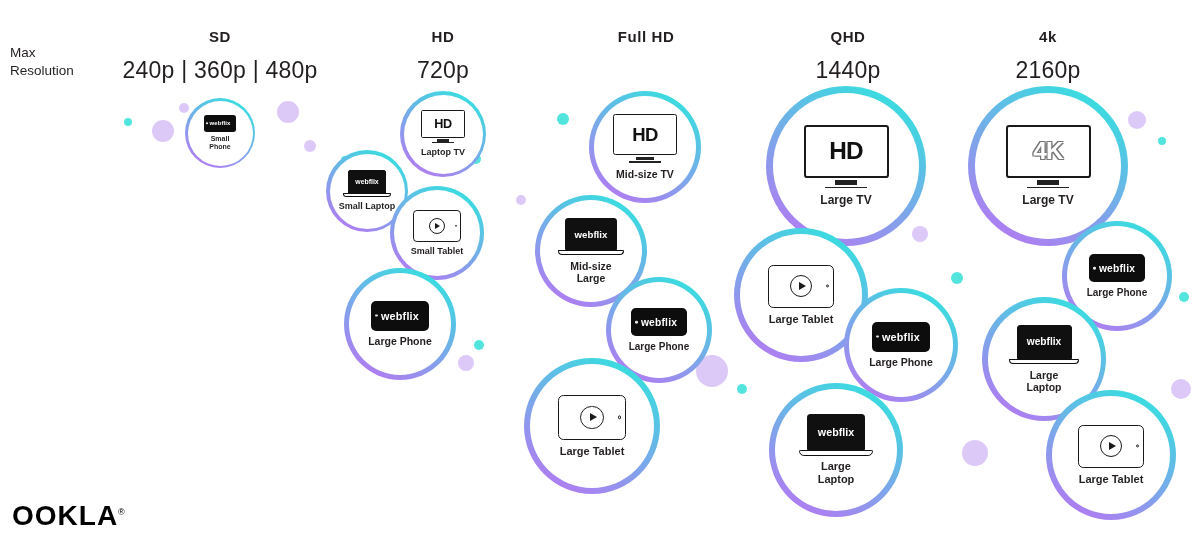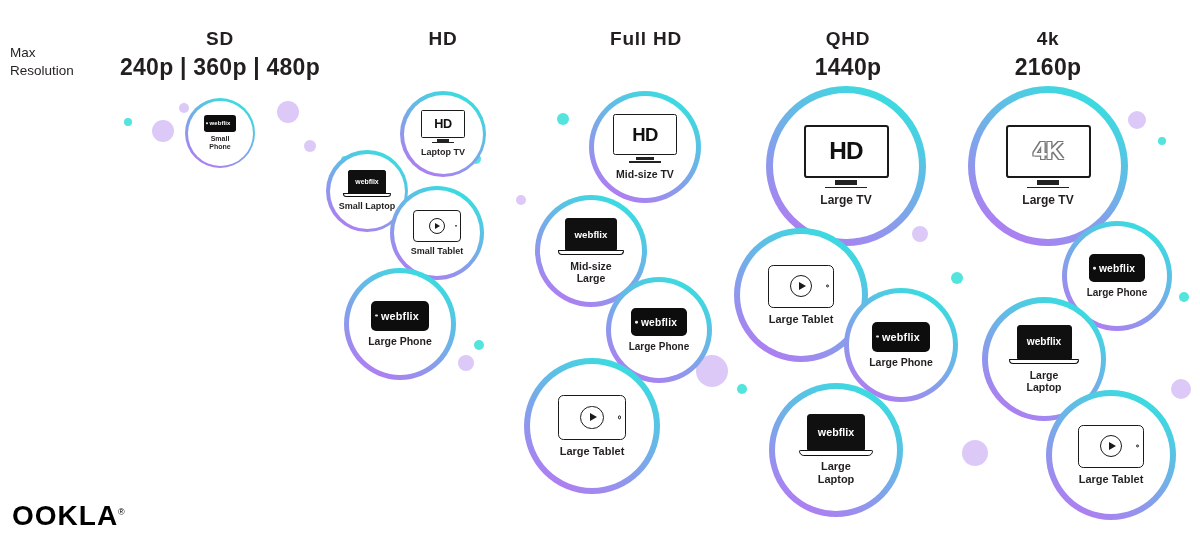--- a/index.html
+++ b/index.html
@@ -13,22 +13,22 @@
   html,body { width:1200px; height:550px; }
   body {
     position:relative; overflow:hidden; background:#ffffff;
     font-family:"Liberation Sans", sans-serif; color:var(--ink);
   }
   .axis-label {
     position:absolute; left:10px; top:44px;
     font-size:13.5px; line-height:1.3; white-space:pre-line; color:var(--ink);
   }
   .col-header { position:absolute; text-align:center; color:var(--ink); }
-  .col-name { font-size:19px; font-weight:700; letter-spacing:.04em; }
-  .col-res  { font-size:23px; font-weight:700; margin-top:4px; letter-spacing:.01em; }
+  .col-name { font-size:15px; font-weight:700; letter-spacing:.04em; }
+  .col-res  { font-size:23px; font-weight:400; margin-top:12px; letter-spacing:.01em; }
 
   .dot { position:absolute; border-radius:50%; }
   .dot.cyan   { background:var(--dot-cyan); }
   .dot.purple { background:var(--dot-purple); }
 
   .bubble {
     position:absolute; border-radius:50%;
     background:linear-gradient(210deg, var(--c1) 10%, var(--c2) 88%);
     padding:var(--ring,5px);
   }
@@ -112,20 +112,21 @@
 
 <div class="axis-label">Max
 Resolution</div>
 
 <div class="col-header" style="left:95px; top:28px; width:250px;">
   <div class="col-name">SD</div>
   <div class="col-res">240p | 360p | 480p</div>
 </div>
 <div class="col-header" style="left:383px; top:28px; width:120px;">
   <div class="col-name">HD</div>
+  <div class="col-res">720p</div>
 </div>
 <div class="col-header" style="left:586px; top:28px; width:120px;">
   <div class="col-name">Full HD</div>
 </div>
 <div class="col-header" style="left:788px; top:28px; width:120px;">
   <div class="col-name">QHD</div>
   <div class="col-res">1440p</div>
 </div>
 <div class="col-header" style="left:988px; top:28px; width:120px;">
   <div class="col-name">4k</div>

